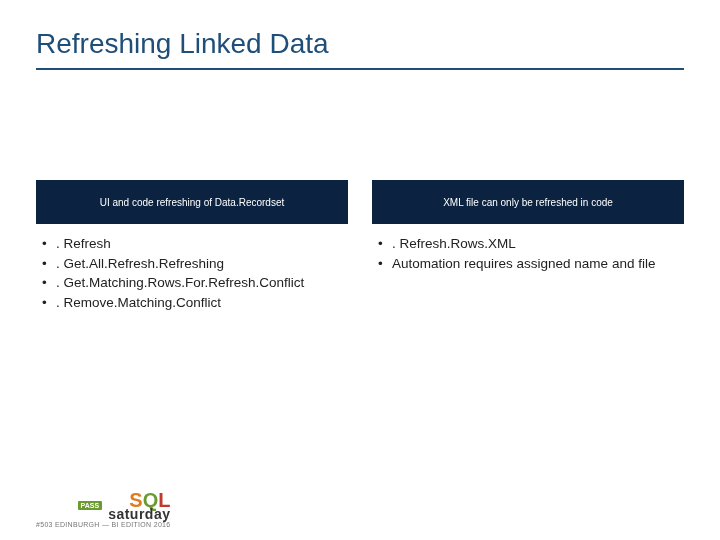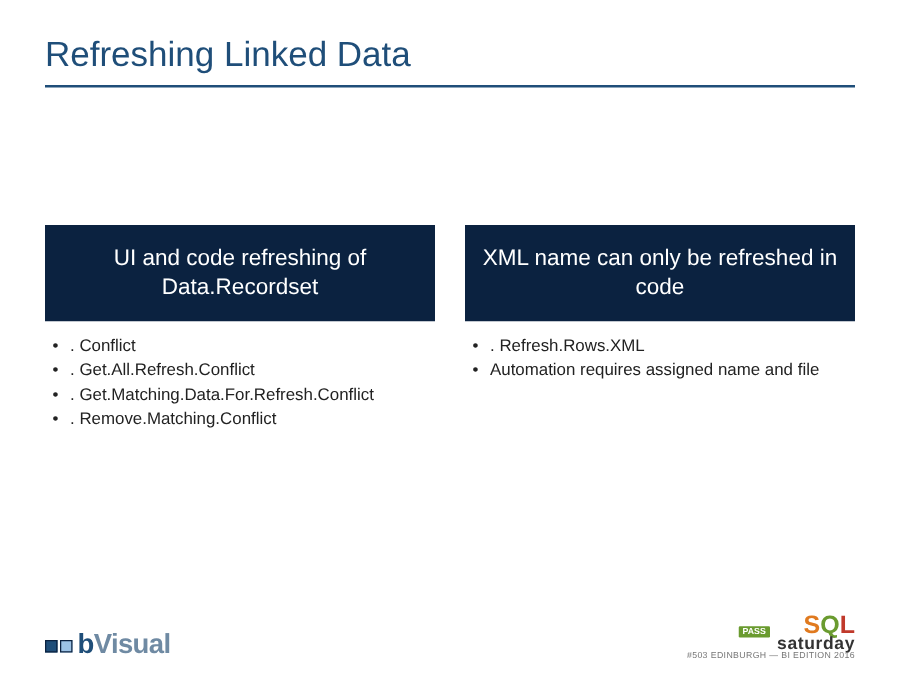--- a/index.html
+++ b/index.html
@@ -5,23 +5,23 @@
   * { box-sizing: border-box; margin: 0; padding: 0; }
   html, body { width: 720px; height: 540px; font-family: Arial, Helvetica, sans-serif; background: #fff; }
   .slide { width: 720px; height: 540px; position: relative; padding: 28px 36px 0 36px; }
   .title { font-size: 28px; color: #1f4e79; font-weight: 400; margin-bottom: 8px; }
   .rule { border: none; border-top: 2px solid #1f4e79; margin-bottom: 110px; }
   .columns { display: flex; gap: 24px; }
   .col { flex: 1; }
   .colhead {
     background: #0b2240;
     color: #fff;
-    font-size: 18px;
+    font-size: 10px;
     text-align: center;
-    padding: 15px 10px;
+    padding: 3px 10px;
     line-height: 1.3;
     min-height: 44px;
     display: flex;
     align-items: center;
     justify-content: center;
   }
   .items { padding: 10px 0 0 6px; }
   .item { display: flex; align-items: flex-start; font-size: 13.5px; color: #222; line-height: 1.45; }
   .bullet { width: 14px; flex: none; }
   .item-text { flex: 1; }
@@ -60,63 +60,54 @@
   <h1 class="title">Refreshing Linked Data</h1>
   <hr class="rule">
 
   <div class="columns">
 
     <div class="col">
       <div class="colhead">UI and code refreshing of Data.Recordset</div>
       <div class="items">
         <div class="item">
           <span class="bullet">•</span>
-          <span class="item-text">. Conflict</span>
+          <span class="item-text">. Refresh</span>
         </div>
         <div class="item">
           <span class="bullet">•</span>
-          <span class="item-text">. Get.All.Refresh.Conflict</span>
+          <span class="item-text">. Get.All.Refresh.Refreshing</span>
         </div>
         <div class="item">
           <span class="bullet">•</span>
-          <span class="item-text">. Get.Matching.Data.For.Refresh.Conflict</span>
+          <span class="item-text">. Get.Matching.Rows.For.Refresh.Conflict</span>
         </div>
         <div class="item">
           <span class="bullet">•</span>
           <span class="item-text">. Remove.Matching.Conflict</span>
         </div>
       </div>
     </div>
 
     <div class="col">
-      <div class="colhead">XML name can only be refreshed in code</div>
+      <div class="colhead">XML file can only be refreshed in code</div>
       <div class="items">
         <div class="item">
           <span class="bullet">•</span>
           <span class="item-text">. Refresh.Rows.XML</span>
         </div>
         <div class="item">
           <span class="bullet">•</span>
           <span class="item-text">Automation requires assigned name and file</span>
         </div>
       </div>
     </div>
 
   </div>
 
   <div class="footer">
-    <div class="logo-left">
-      <span class="vb-mark">
-        <span class="vb-sq"></span>
-        <span class="vb-sq light"></span>
-      </span>
-      <span class="vb-text">
-        <span class="vb-b">b</span><span class="vb-visual">Visual</span>
-      </span>
-    </div>
 
     <div class="logo-right">
       <div class="sql-top">
         <span class="pass-chip">PASS</span>
         <span class="sql-text">
           <span class="sql-s">S</span><span class="sql-q">Q</span><span class="sql-l">L</span>
           <span class="sat">saturday</span>
         </span>
       </div>
       <div class="sub">#503 EDINBURGH — BI EDITION 2016</div>

